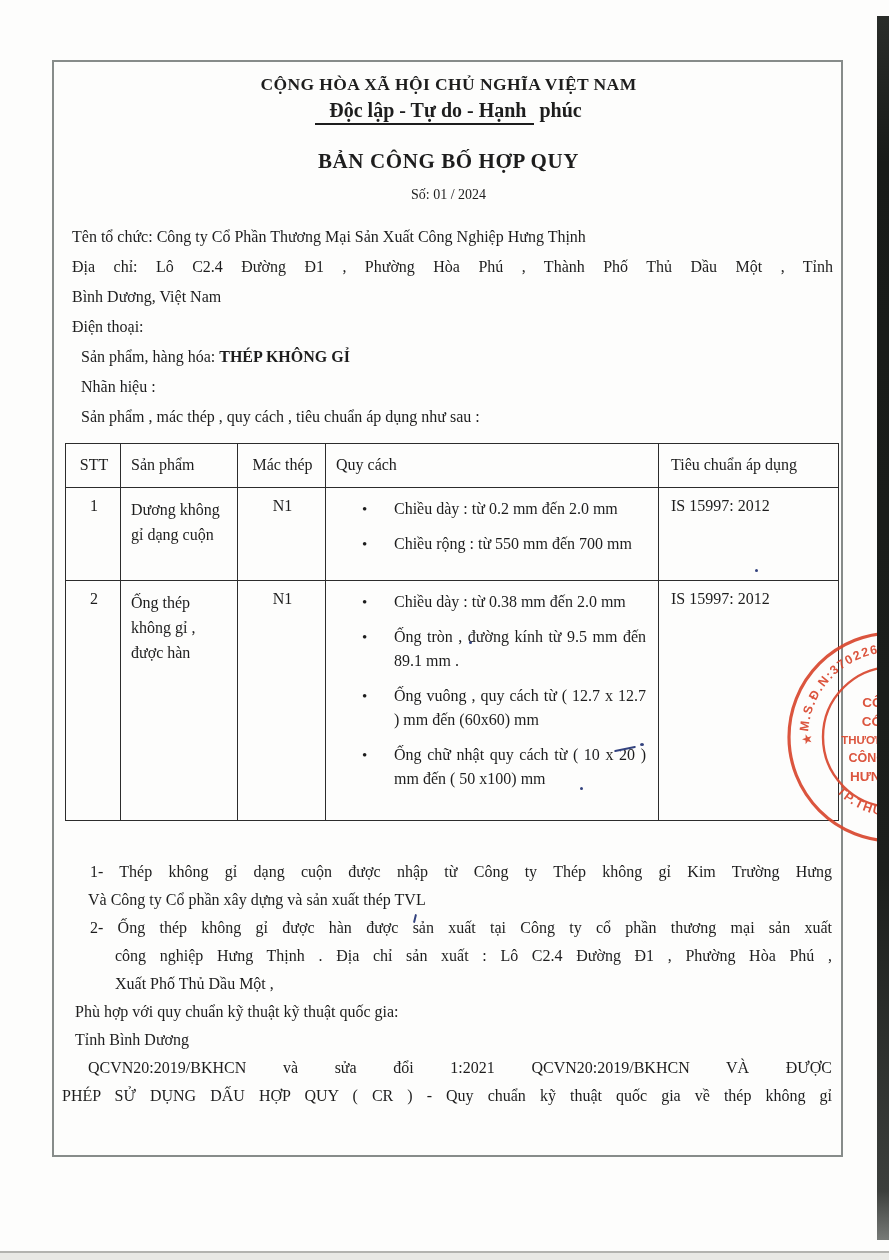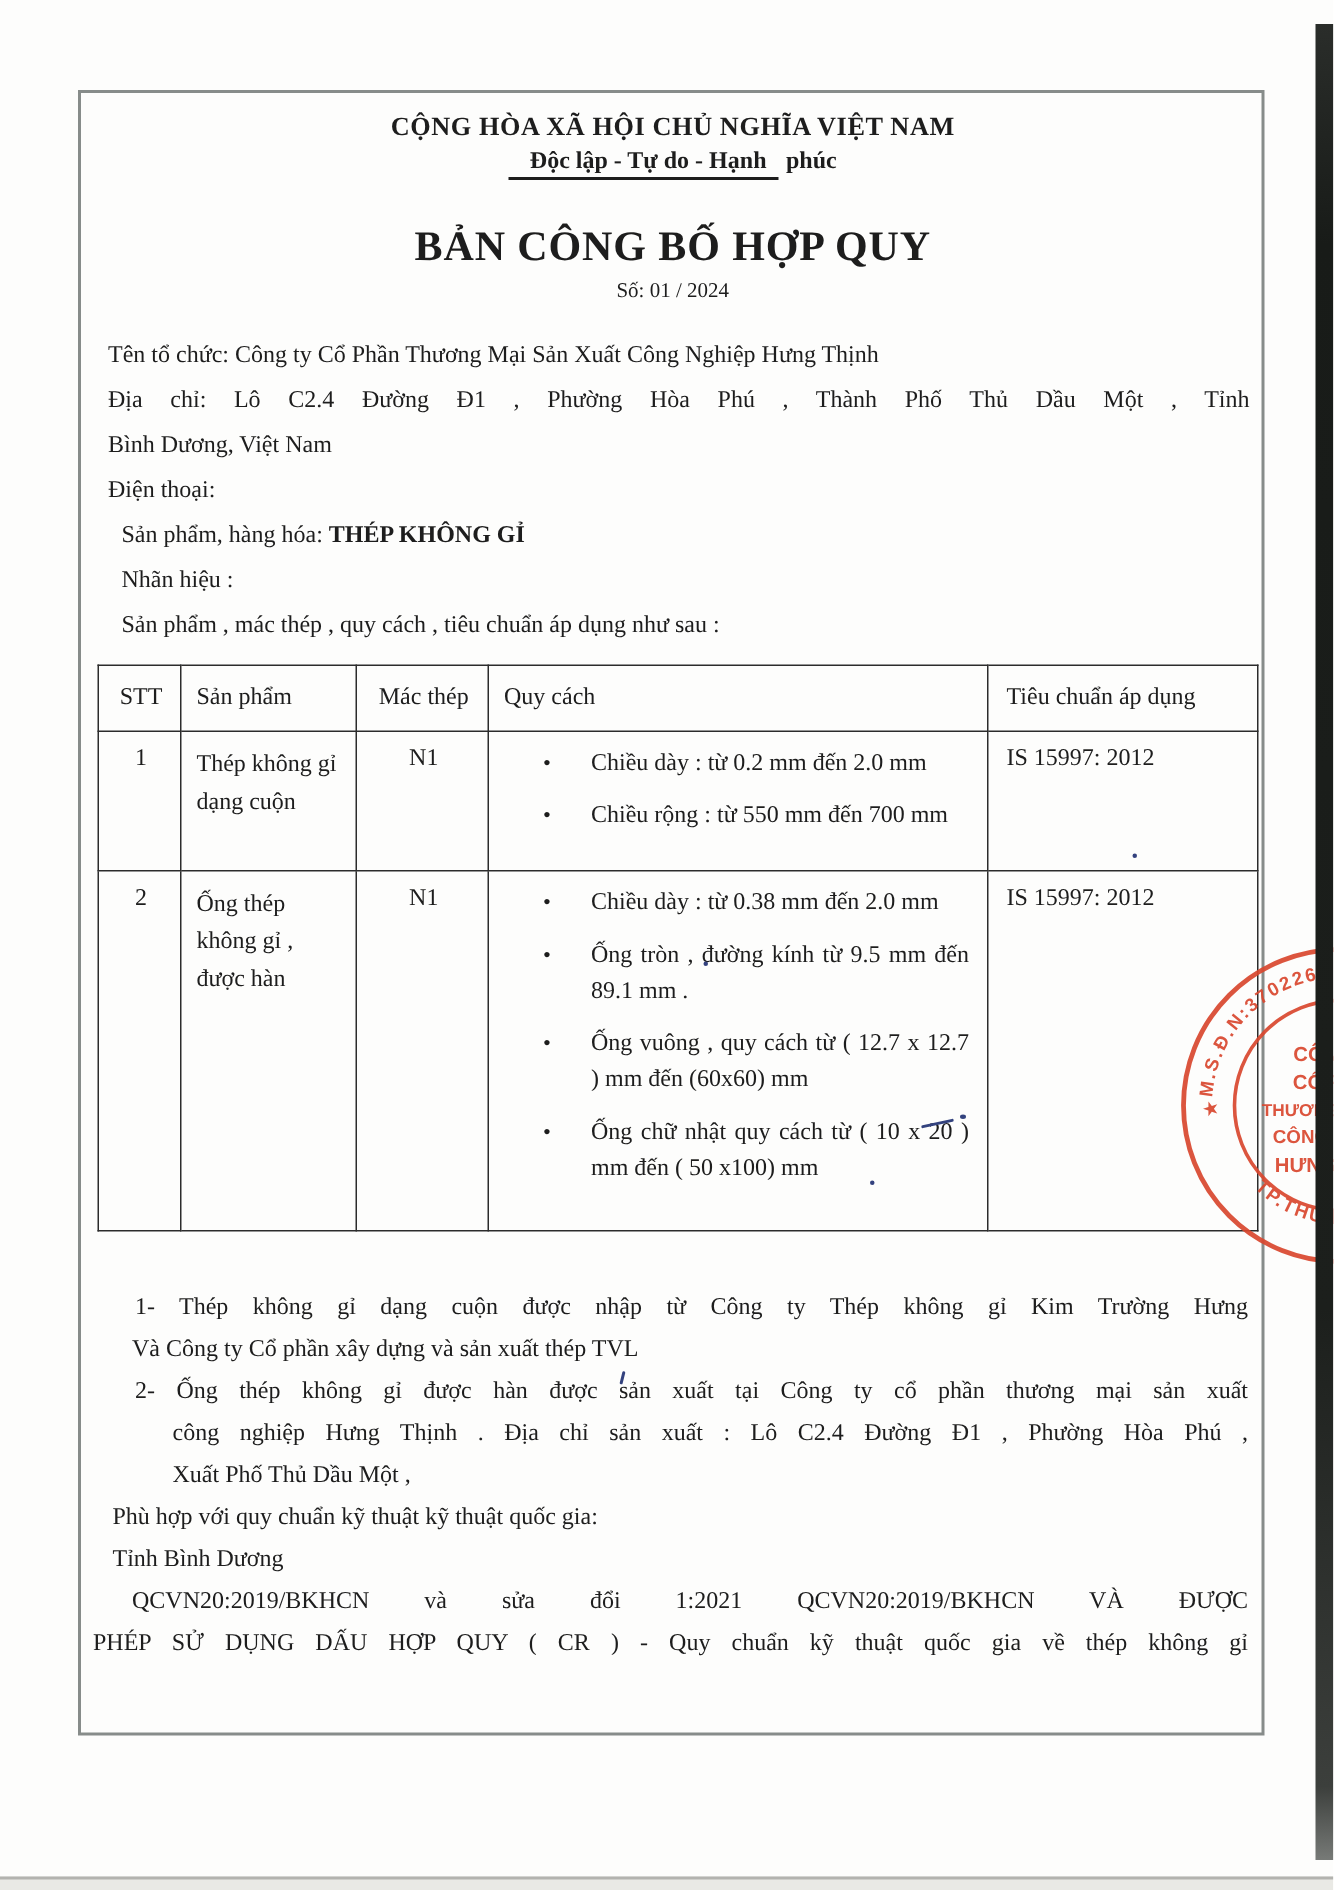--- a/index.html
+++ b/index.html
@@ -9,24 +9,24 @@
     font-family:"Liberation Serif","DejaVu Serif",serif;
     color:#1d1d1d; font-size:16px;
   }
   .frame {
     position:absolute; left:52px; top:60px; width:791px; height:1097px;
     border:2px solid #878c8a; box-sizing:border-box;
   }
   
   .hdr { position:absolute; left:52px; width:793px; text-align:center; }
   .h-national { top:74px; font-weight:bold; font-size:17.5px; letter-spacing:.4px; }
-  .h-motto { top:99px; font-weight:bold; font-size:16px; }
+  .h-motto { top:99px; font-weight:bold; font-size:20px; }
   .h-motto .und { border-bottom:2px solid #1d1d1d; padding:0 8px 2px 14px; }
   .h-motto .tail { margin-left:5px; }
-  .h-title { top:149px; font-weight:bold; font-size:28px; letter-spacing:.6px; }
+  .h-title { top:149px; font-weight:bold; font-size:21px; letter-spacing:.6px; }
   .h-number { top:187px; font-size:14px; }
   
   .info { position:absolute; left:72px; top:222px; width:761px; }
   .info div { line-height:30px; }
   .jl { text-align:justify; text-align-last:justify;font-family:Liberation Serif, serif; }
   .ind8 { padding-left:9px; }
   .b { font-weight:bold; }
   
   table.spec {
     position:absolute; left:65px; top:443px; width:773px;
@@ -100,21 +100,21 @@
     <tbody>
         <tr>
       <th class="c-stt">STT</th>
       <th class="c-sp">Sản phẩm</th>
       <th class="c-mt">Mác thép</th>
       <th class="c-qc">Quy cách</th>
       <th class="c-tc">Tiêu chuẩn áp dụng</th>
     </tr>
     <tr class="r1">
       <td class="c-stt">1</td>
-      <td class="c-sp just">Thép không gỉ dạng cuộn</td>
+      <td class="c-sp just">Dương không gỉ dạng cuộn</td>
       <td class="c-mt">N1</td>
       <td class="c-qc">
         <div class="bullet">
               <span class="dot">•</span>
               <div class="bt">Chiều dày : từ 0.2 mm đến 2.0 mm</div>
             </div>
         <div class="bullet">
               <span class="dot">•</span>
               <div class="bt">Chiều rộng : từ 550 mm đến 700 mm</div>
             </div>

